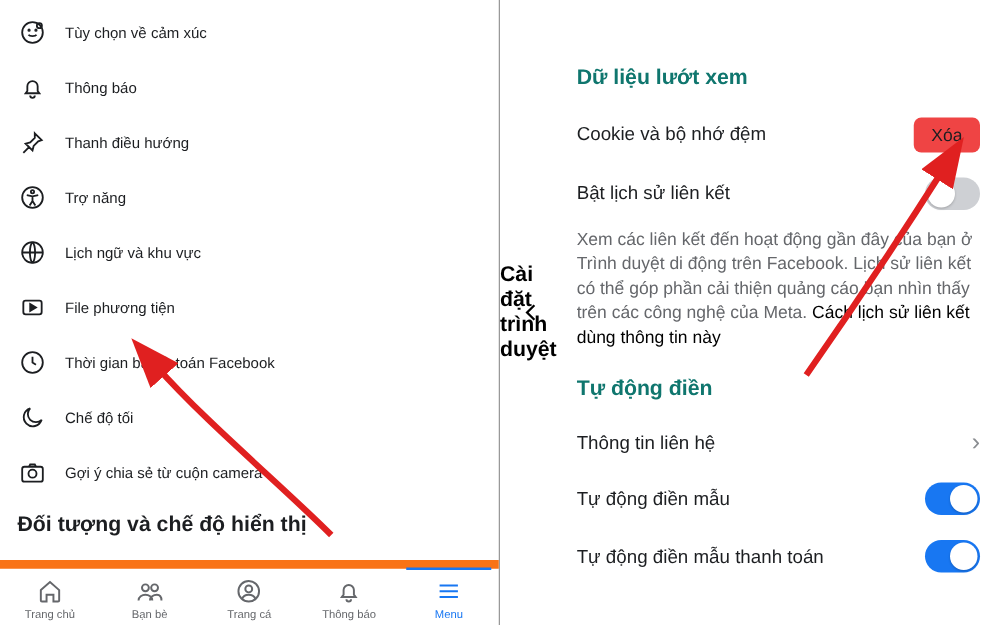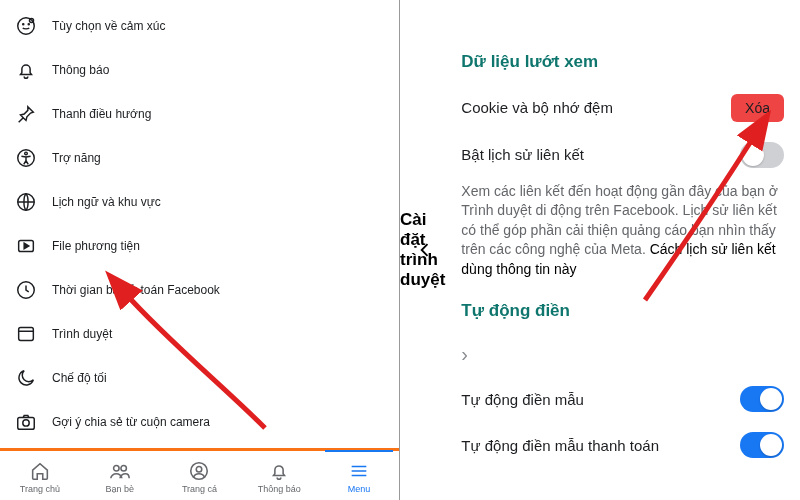--- a/index.html
+++ b/index.html
@@ -6,21 +6,21 @@
 body { font-family: -apple-system, BlinkMacSystemFont, "Segoe UI", Helvetica, Arial, sans-serif; background: #fff; width: 800px; height: 500px; overflow: hidden; position: relative; }
 .container { display: flex; width: 800px; height: 500px; }
 .pane { height: 500px; background: #fff; }
 .left-pane { width: 400px; border-right: 1px solid #999; display: flex; flex-direction: column; }
 .right-pane { width: 400px; display: flex; flex-direction: row; align-items: center; }
 .settings-list { flex: 1; overflow: hidden; padding: 4px 0 0 0; }
 .row { display: flex; align-items: center; padding: 10px 14px; font-size: 12px; color: #1c1e21; }
 .row .icon { width: 24px; height: 24px; display: flex; align-items: center; justify-content: center; margin-right: 14px; color: #1c1e21; }
 .row .icon svg { width: 22px; height: 22px; stroke: #1c1e21; fill: none; stroke-width: 1.6; }
 .section-h { padding: 10px 14px 0 14px; font-size: 17px; font-weight: 700; color: #1c1e21; }
-.tabbar { display: flex; border-top: 3px solid #f97316; height: 52px; }
+.tabbar { display: flex; border-top: 7px solid #f97316; height: 52px; }
 .tab { flex: 1; display: flex; flex-direction: column; align-items: center; justify-content: center; font-size: 9px; color: #65676b; gap: 2px; padding-top: 3px; }
 .tab.active { color: #1877f2; position: relative; align-items: center; }
 .tab.active::before { content:""; position:absolute; top:-1px; left:6px; right:6px; height:2px; background:#1877f2; }
 .tab svg { width: 22px; height: 22px; stroke: currentColor; fill: none; stroke-width: 1.7; }
 .r-header { display: flex; align-items: center; justify-content: center; height: 46px; position: relative; font-size: 17px; font-weight: 600; border-bottom: 0px; }
 .r-back { position: absolute; left: 12px; top: 10px; width: 26px; height: 26px; display:flex; align-items:center; justify-content:center; }
 .r-back svg { width: 20px; height: 20px; stroke: #000; fill: none; stroke-width: 2.2; }
 .r-content { padding: 6px 16px 0 16px; }
 .r-section { font-size: 17px; font-weight: 700; margin: 14px 0 12px 0; color: #0f766e; }
 .r-item { display: flex; align-items: center; justify-content: space-between; padding: 10px 0; font-size: 15px; color: #1c1e21; }
@@ -103,29 +103,20 @@
             <svg viewBox="0 0 24 24">
               <circle cx="12" cy="12" r="9"></circle>
               <path d="M12 7v5l3 2"></path>
             </svg>
           </span>
         <span>Thời gian bạn ở toán Facebook</span>
       </div>
       <div class="row">
         <span class="icon">
             <svg viewBox="0 0 24 24">
-              <rect x="4" y="5" width="16" height="14" rx="2"></rect>
-              <path d="M4 9h16"></path>
-            </svg>
-          </span>
-        <span>Trình duyệt</span>
-      </div>
-      <div class="row">
-        <span class="icon">
-            <svg viewBox="0 0 24 24">
               <path d="M20 14A8 8 0 1 1 10 4a6 6 0 0 0 10 10z"></path>
             </svg>
           </span>
         <span>Chế độ tối</span>
       </div>
       <div class="row">
         <span class="icon">
             <svg viewBox="0 0 24 24">
               <rect x="3" y="7" width="18" height="13" rx="2"></rect>
               <circle cx="12" cy="13" r="3.5"></circle>
@@ -195,20 +186,21 @@
         <span>Bật lịch sử liên kết</span>
         <div class="toggle">
             <div class="knob"></div>
           </div>
       </div>
       <div class="r-desc">
         <span>Xem các liên kết đến hoạt động gần đây của bạn ở Trình duyệt di động trên Facebook. Lịch sử liên kết có thể góp phần cải thiện quảng cáo bạn nhìn thấy trên các công nghệ của Meta. </span><span class="link">Cách lịch sử liên kết dùng thông tin này</span>
       </div>
       <div class="r-section" style="margin-top:22px">Tự động điền</div>
       <div class="r-item">
+        <span>Thông tin liên hệ</span>
         <span class="chev">›</span>
       </div>
       <div class="r-item">
         <span>Tự động điền mẫu</span>
         <div class="toggle on">
             <div class="knob"></div>
           </div>
       </div>
       <div class="r-item">
         <span>Tự động điền mẫu thanh toán</span>

